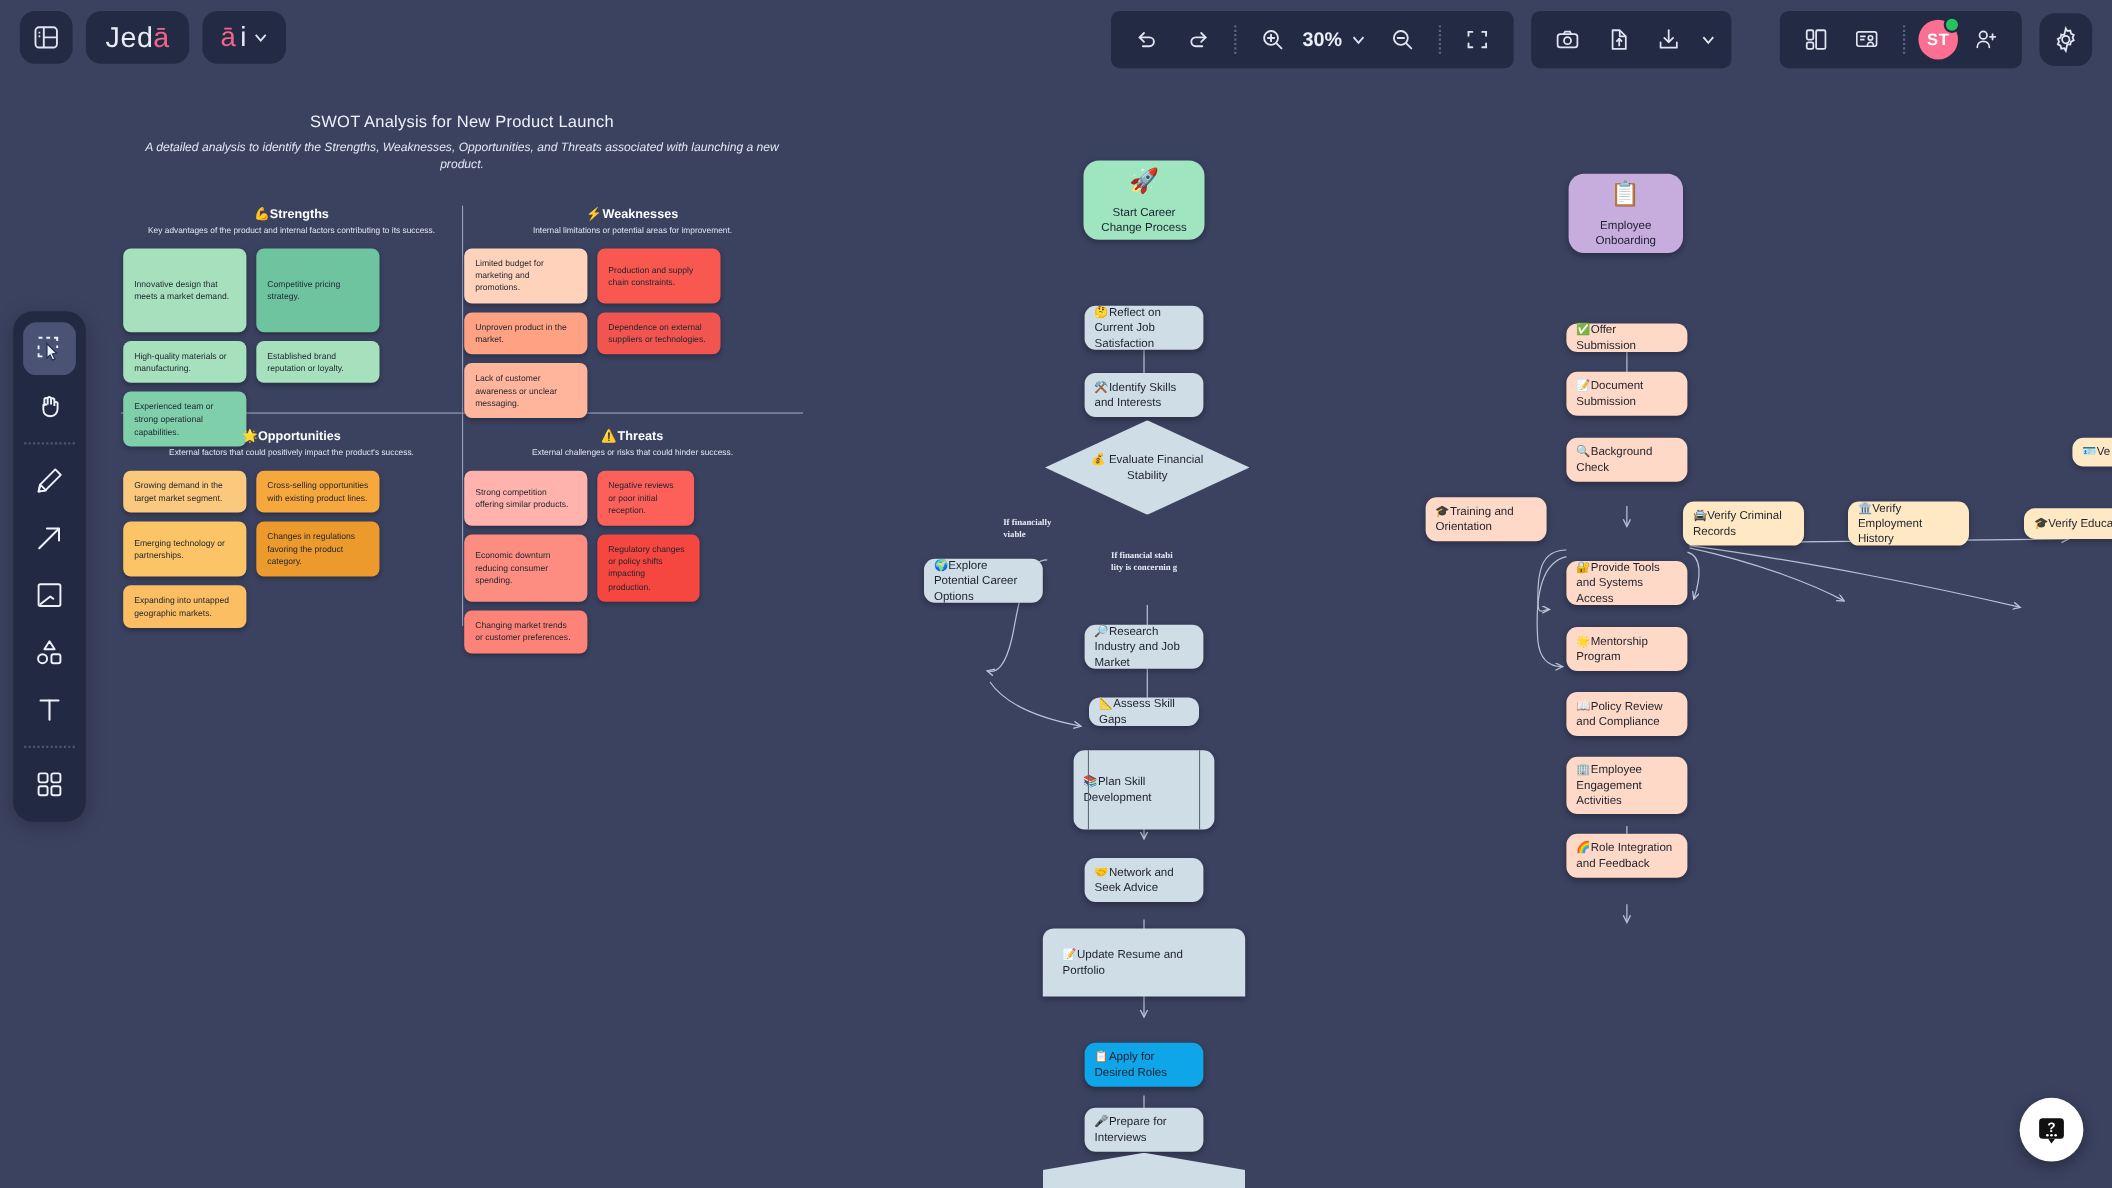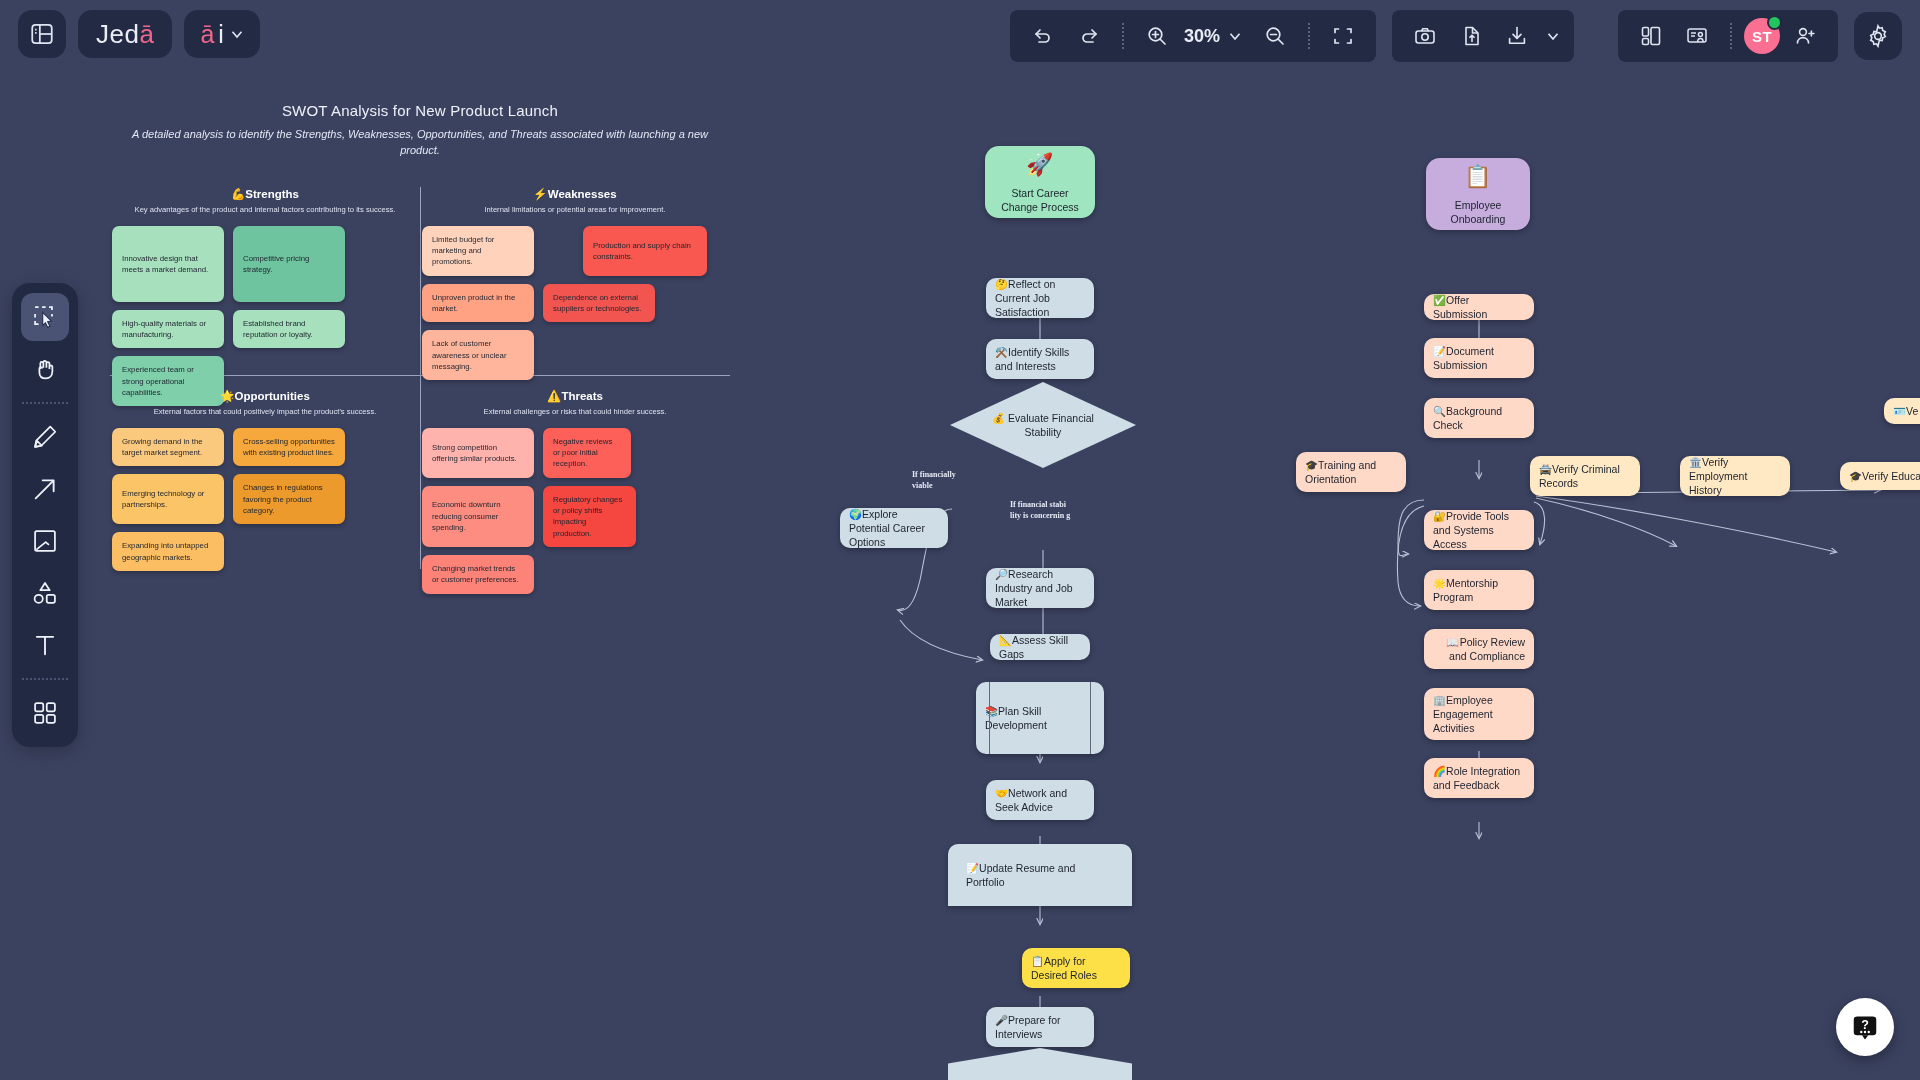--- a/index.html
+++ b/index.html
@@ -372,21 +372,21 @@
               <div class="card" style="background: rgb(166, 224, 189); width: 112px; min-height: 38px;">High-quality materials or manufacturing.</div>
               <div class="card" style="background: rgb(166, 224, 189); width: 112px; min-height: 38px;">Established brand reputation or loyalty.</div>
               <div class="card" style="background: rgb(127, 207, 171); width: 112px; min-height: 32px;">Experienced team or strong operational capabilities.</div>
             </div>
           </div>
           <div class="quad" style="left: 50%; top: 0px;">
             <div class="q-head">⚡Weaknesses</div>
             <div class="q-desc">Internal limitations or potential areas for improvement.</div>
             <div class="q-cards">
               <div class="card" style="background: rgb(255, 211, 187); width: 112px; min-height: 38px;">Limited budget for marketing and promotions.</div>
-              <div class="card" style="background: rgb(248, 88, 79); width: 124px; min-height: 38px; margin-left: 40px;">Production and supply chain constraints.</div>
+              <div class="card" style="background: rgb(248, 88, 79); width: 112px; min-height: 38px;">Production and supply chain constraints.</div>
               <div class="card" style="background: rgb(255, 161, 131); width: 112px; min-height: 38px;">Unproven product in the market.</div>
               <div class="card" style="background: rgb(242, 85, 79); width: 112px; min-height: 38px;">Dependence on external suppliers or technologies.</div>
               <div class="card" style="background: rgb(255, 181, 155); width: 112px; min-height: 38px;">Lack of customer awareness or unclear messaging.</div>
             </div>
           </div>
           <div class="quad" style="left: 0px; top: 202px;">
             <div class="q-head">🌟Opportunities</div>
             <div class="q-desc">External factors that could positively impact the product's success.</div>
             <div class="q-cards">
               <div class="card" style="background: rgb(251, 201, 125); width: 112px; min-height: 38px;">Growing demand in the target market segment.</div>
@@ -474,21 +474,21 @@
         <div class="node" style="position: absolute; left: 986px; top: 698px; width: 108px; height: 40px; background: rgb(207, 221, 230);">
           <span>🤝Network and Seek Advice</span>
         </div>
         <div class="node doc" style="position: absolute; left: 948px; top: 762px; width: 184px; height: 62px; background: rgb(207, 221, 230); border-radius: 10px 10px 0px 0px;">
           <span style="position: relative; z-index: 2; font-size: 10.5px; line-height: 1.35;">📝Update Resume and Portfolio</span>
           <svg class="docwave" viewBox="0 0 200 20" preserveAspectRatio="none">
             <path d="M0,0 L0,13 C50,26 110,-2 200,11 L200,0 Z" fill="#cfdde6"></path>
             <path d="M0,13 C50,26 110,-2 200,11" fill="none" stroke="#3b4260" stroke-width="0"></path>
           </svg>
         </div>
-        <div class="node" style="position: absolute; left: 986px; top: 866px; width: 108px; height: 40px; background: #fde047; margin-left: 36px;">
+        <div class="node" style="position: absolute; left: 986px; top: 866px; width: 108px; height: 40px; background: #0ea5e9;">
           <span>📋Apply for Desired Roles</span>
         </div>
         <div class="node" style="position: absolute; left: 986px; top: 925px; width: 108px; height: 40px; background: rgb(207, 221, 230);">
           <span>🎤Prepare for Interviews</span>
         </div>
         <div class="node pentagon" style="position: absolute; left: 948px; top: 966px; width: 184px; height: 60px;">
           <div class="pent-shape" style="background: rgb(207, 221, 230);">✅Decision to Accept</div>
         </div>
         <div class="node center" style="position: absolute; left: 1426px; top: 76px; width: 104px; height: 72px; background: rgb(198, 173, 222); border-radius: 14px; flex-direction: column; justify-content: center;">
           <div style="font-size: 22px; margin-bottom: 6px;">📋</div>
@@ -517,21 +517,21 @@
         </div>
         <div class="node" style="position: absolute; left: 1884px; top: 316px; width: 110px; height: 26px; background: rgb(255, 233, 196);">
           <span>🪪Ve</span>
         </div>
         <div class="node" style="position: absolute; left: 1424px; top: 428px; width: 110px; height: 40px; background: rgb(255, 217, 199);">
           <span>🔐Provide Tools and Systems Access</span>
         </div>
         <div class="node" style="position: absolute; left: 1424px; top: 488px; width: 110px; height: 40px; background: rgb(255, 217, 199);">
           <span>🌟Mentorship Program</span>
         </div>
-        <div class="node" style="position: absolute; left: 1424px; top: 547px; width: 110px; height: 40px; background: rgb(255, 217, 199); text-align: right;">
+        <div class="node" style="position: absolute; left: 1424px; top: 547px; width: 110px; height: 40px; background: rgb(255, 217, 199);">
           <span>📖Policy Review and Compliance</span>
         </div>
         <div class="node" style="position: absolute; left: 1424px; top: 606px; width: 110px; height: 52px; background: rgb(255, 217, 199);">
           <span>🏢Employee Engagement Activities</span>
         </div>
         <div class="node" style="position: absolute; left: 1424px; top: 676px; width: 110px; height: 40px; background: rgb(255, 217, 199);">
           <span>🌈Role Integration and Feedback</span>
         </div>
         <div class="edgelabel" style="left: 912px; top: 388px; width: 62px;">If financially viable</div>
         <div class="edgelabel" style="left: 1010px; top: 418px; width: 62px;">If financial stabi lity is concernin g</div>

